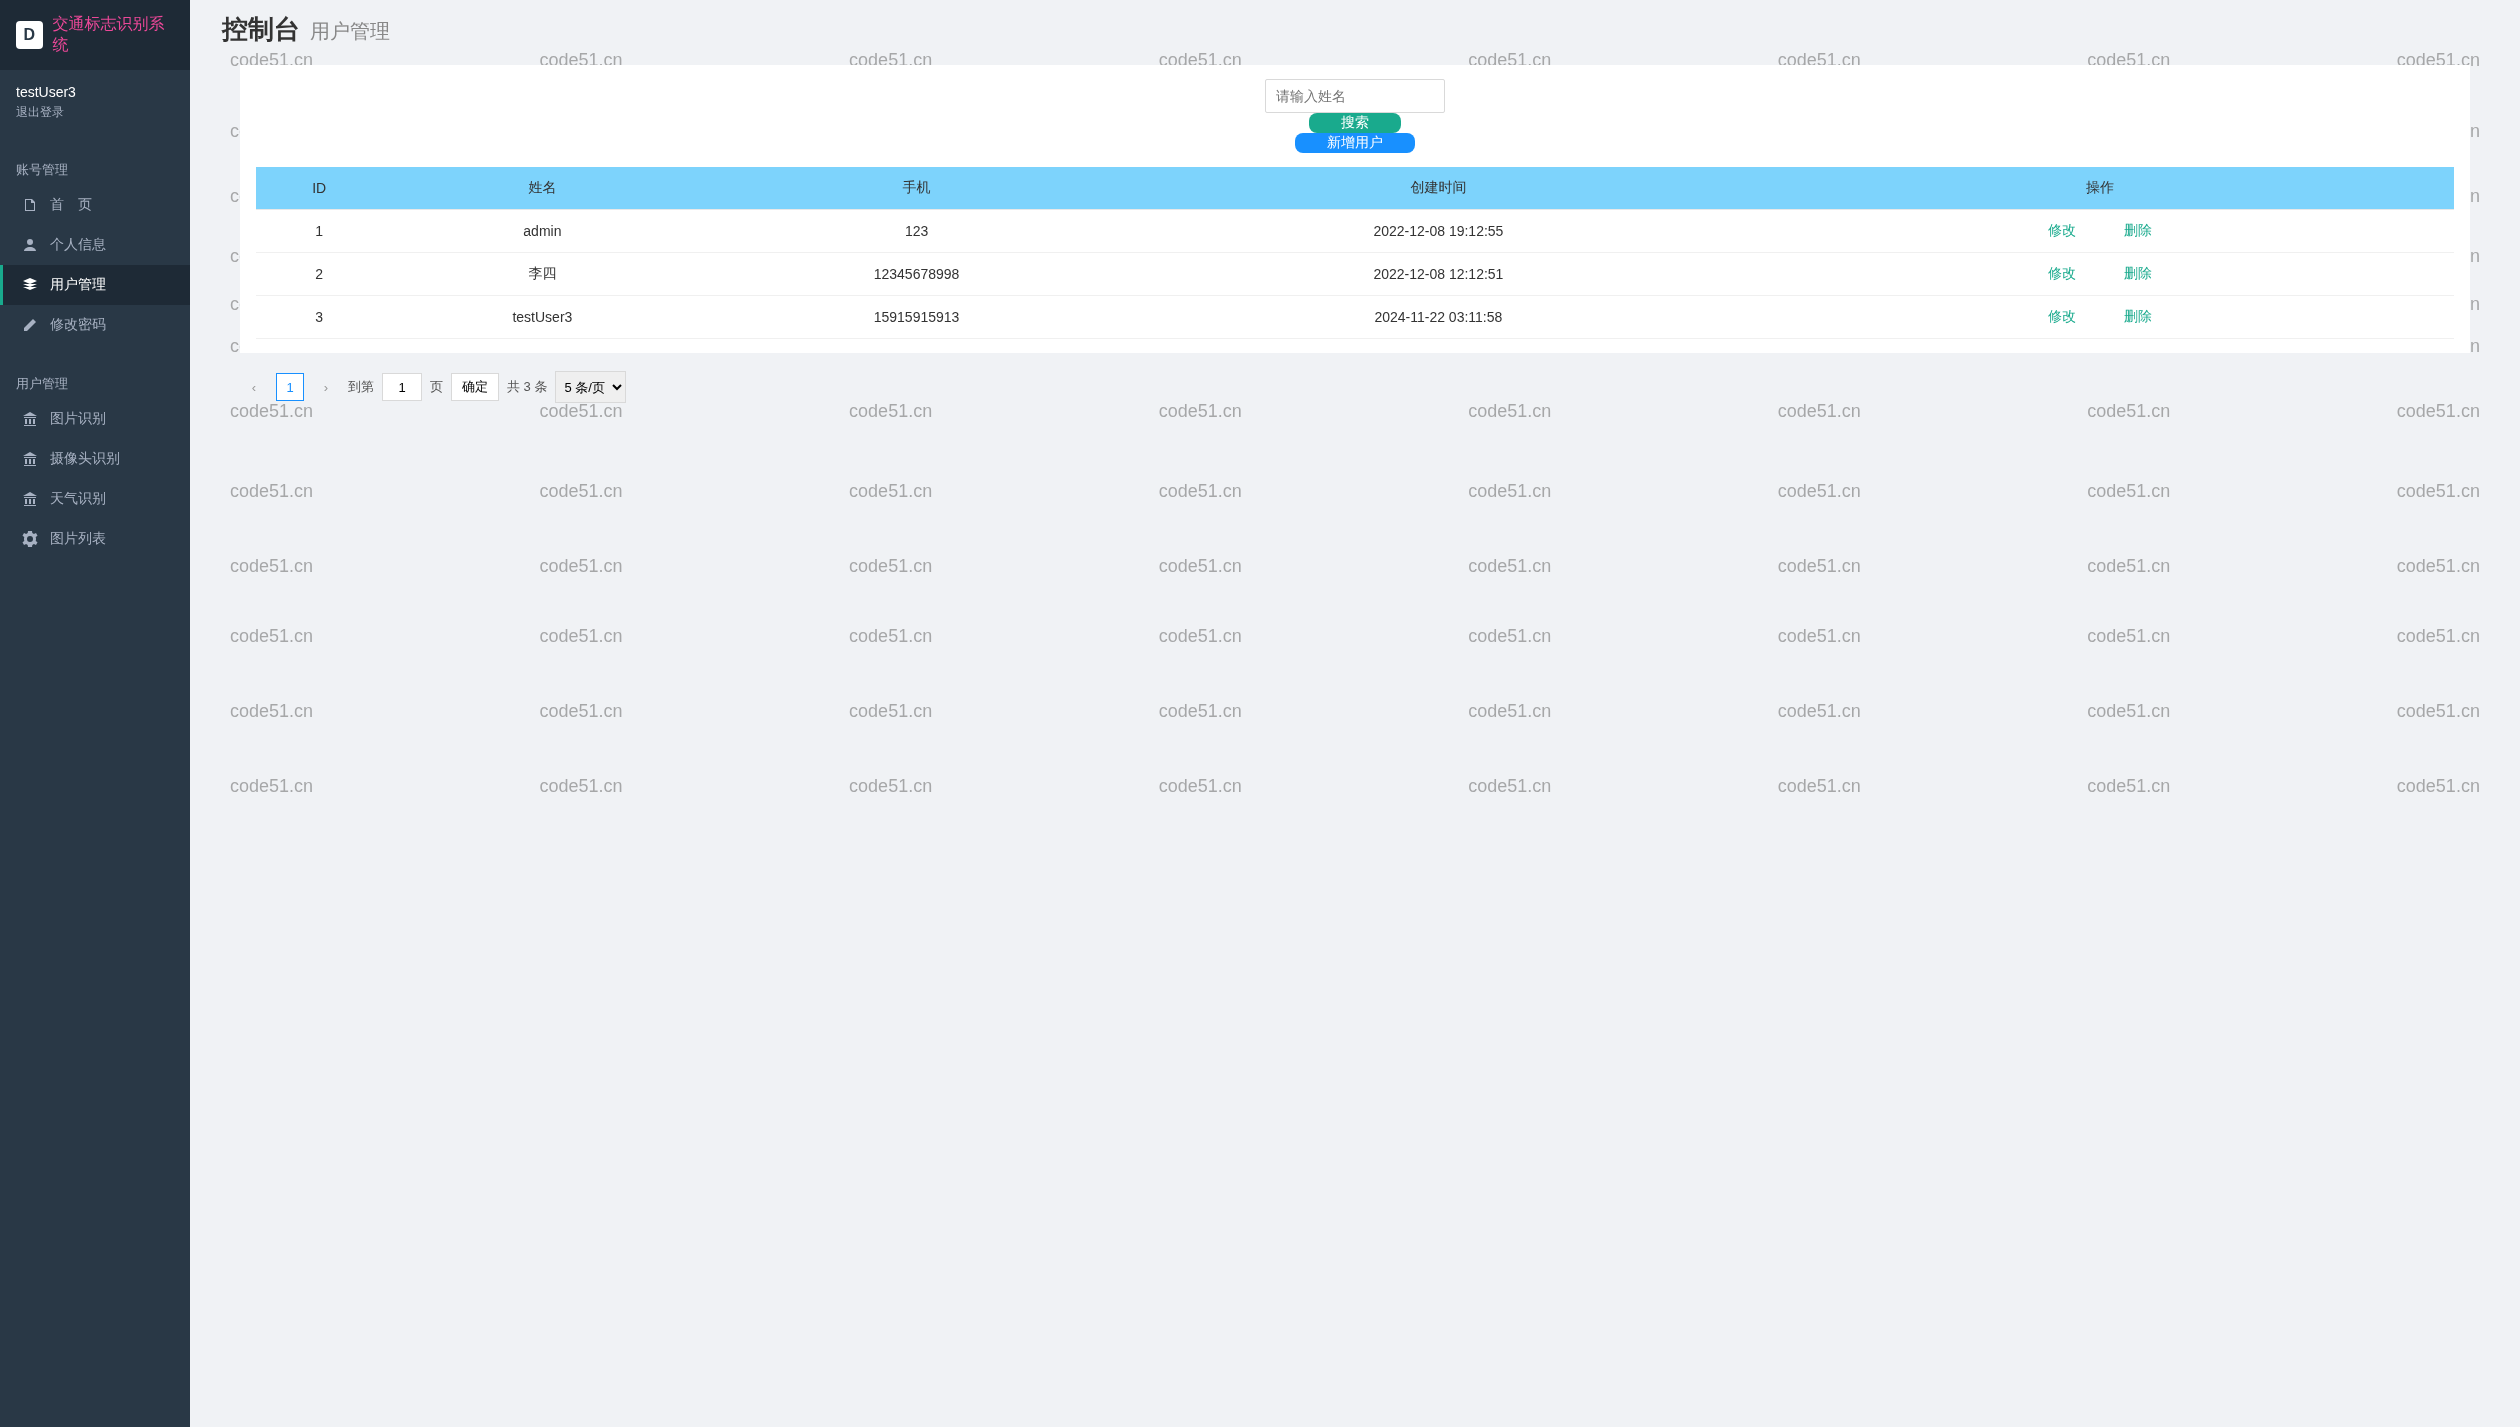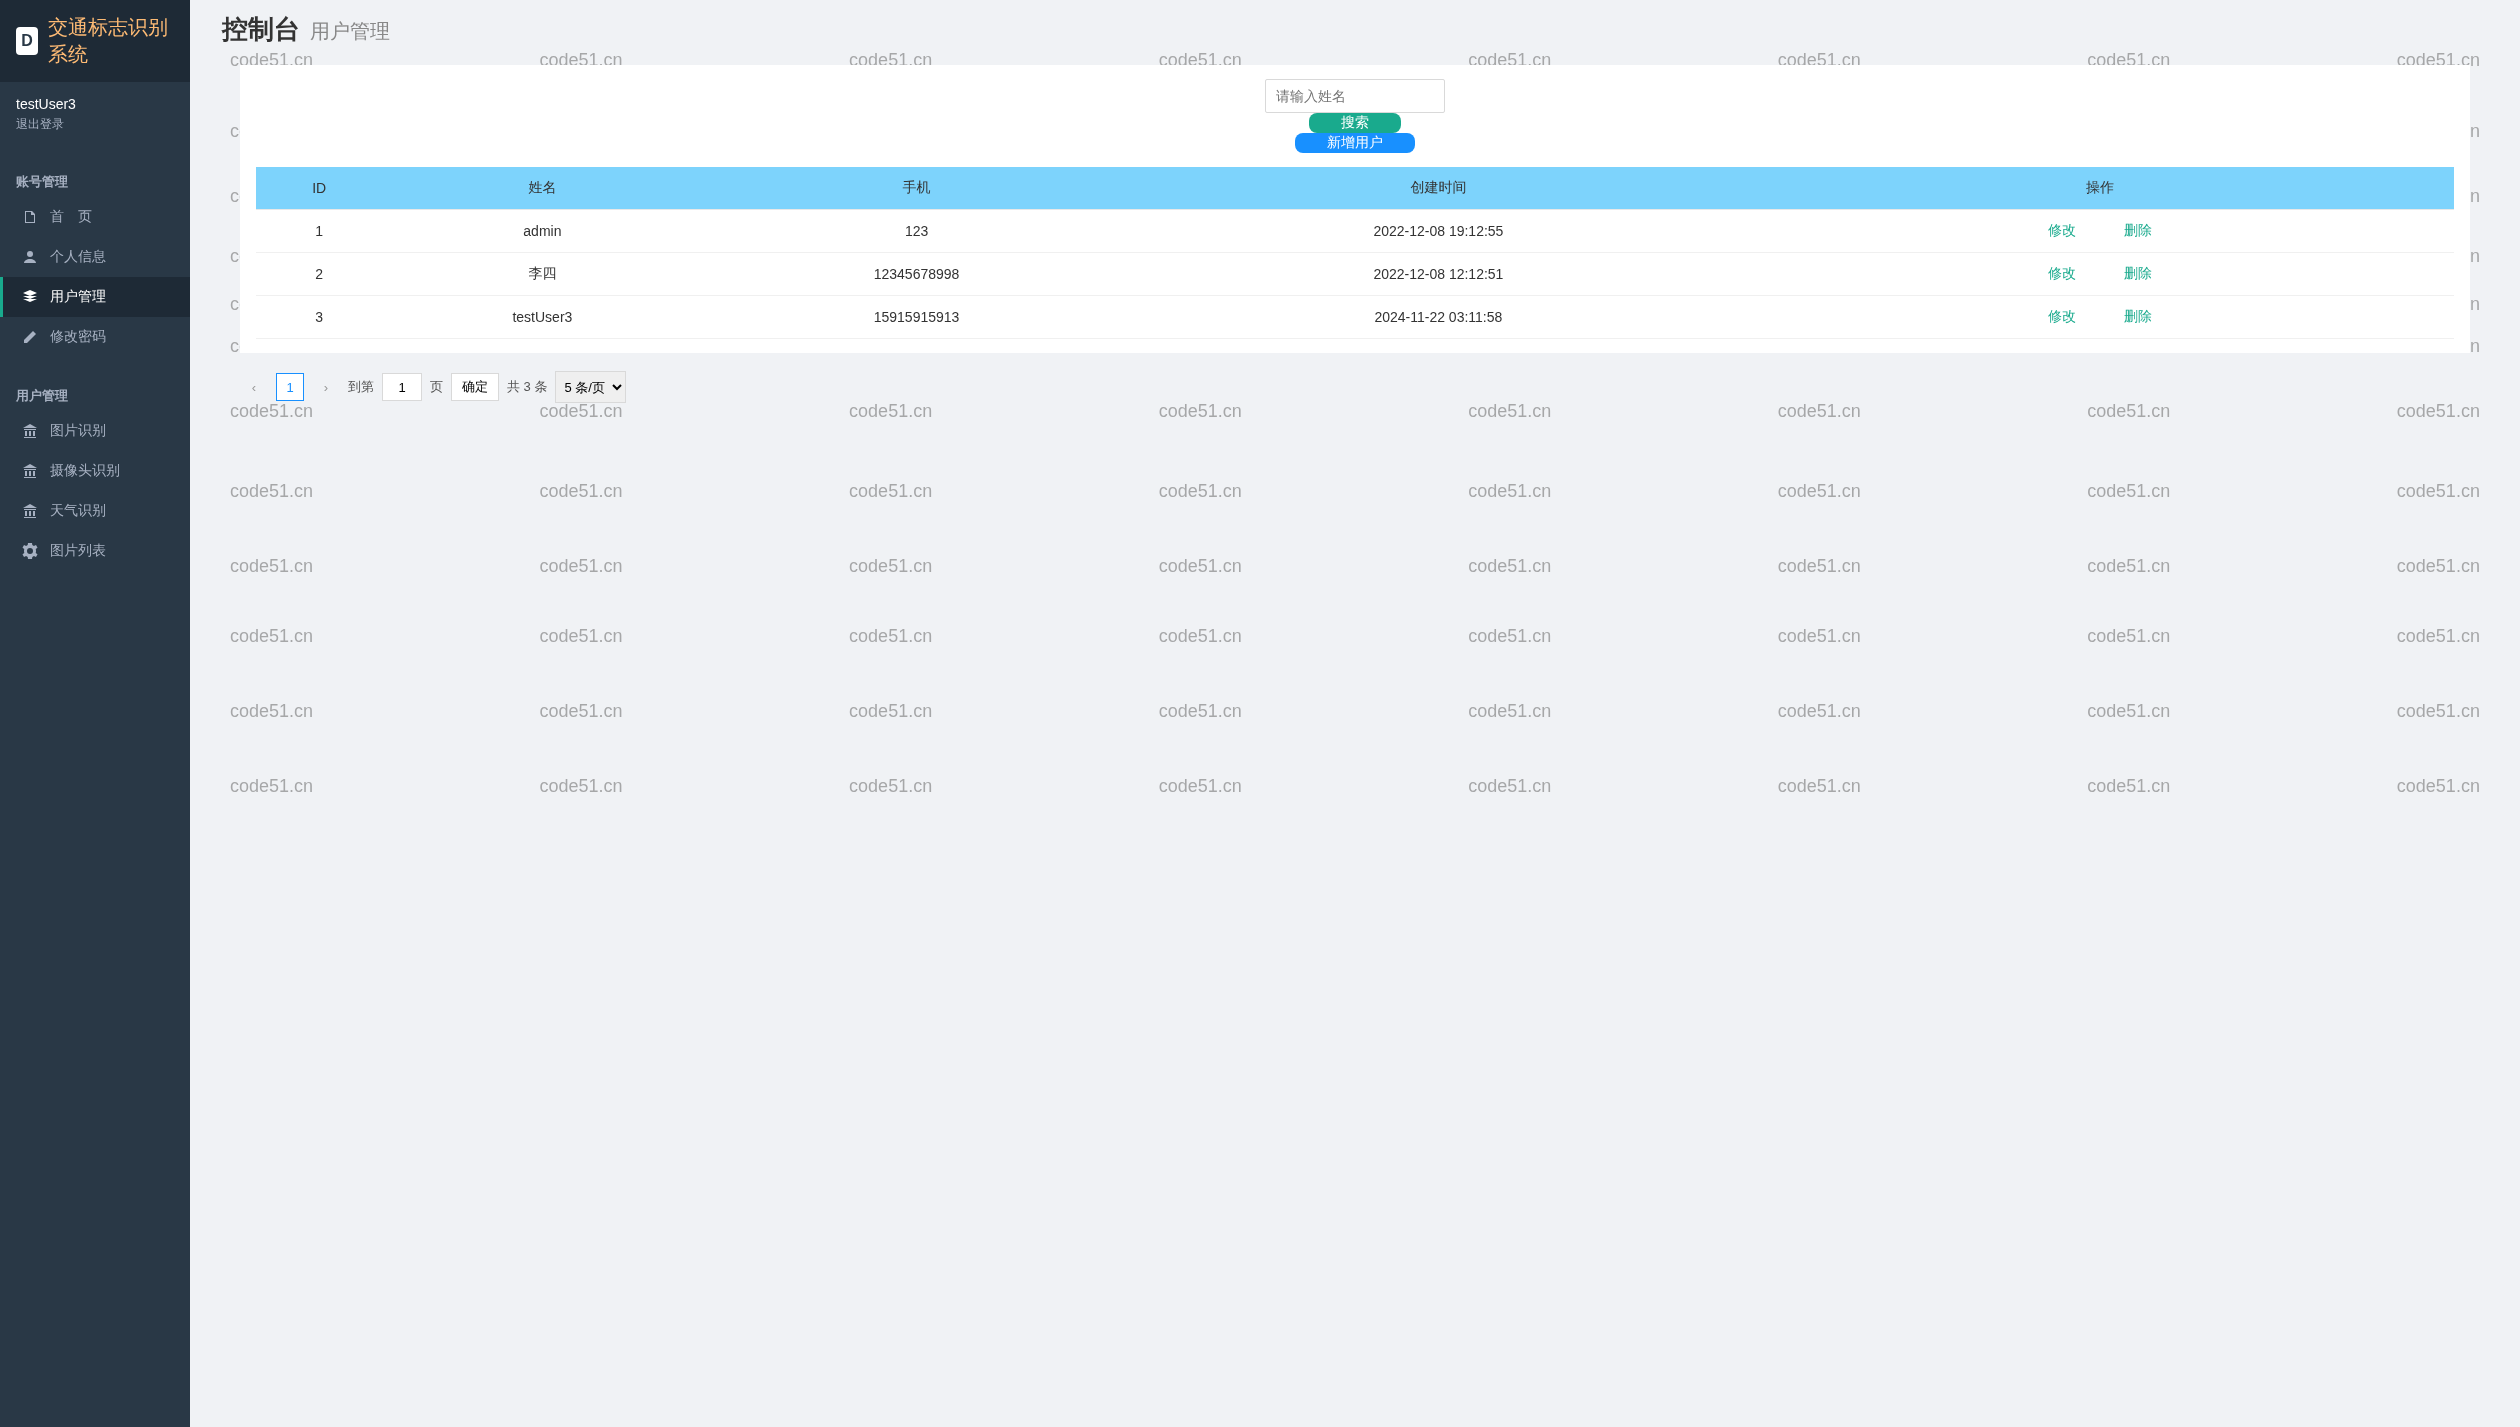--- a/index.html
+++ b/index.html
@@ -2,28 +2,28 @@
 <html><head>
   <meta charset="utf-8">
   <style>
     * { margin: 0; padding: 0; box-sizing: border-box; }
     body { font-family: -apple-system, BlinkMacSystemFont, "Segoe UI", "PingFang SC", "Microsoft YaHei", sans-serif; background: #f0f2f5; }
     .app { display: flex; height: 100vh; }
     
     .sidebar { width: 190px; background: #293846; color: #a7b1c2; display: flex; flex-direction: column; }
     .sidebar-header { background: #1e2a36; padding: 14px 16px; display: flex; align-items: center; gap: 10px; }
     .logo-box { width: 28px; height: 28px; background: #fff; border-radius: 4px; display: flex; align-items: center; justify-content: center; color: #293846; font-weight: bold; font-size: 16px; }
-    .app-title { color: #fdba74; font-size: 20px; font-weight: 500; }
+    .app-title { color: #ec4899; font-size: 16px; font-weight: 500; }
     
     .user-block { padding: 14px 16px 10px; }
     .username { color: #fff; font-size: 14px; }
     .logout { color: #a7b1c2; font-size: 12px; margin-top: 4px; cursor: pointer; }
     
     .nav-section { margin-top: 18px; }
-    .nav-section-title { padding: 12px 16px 6px; font-size: 13px; color: #a7b1c2; font-weight: bold; }
+    .nav-section-title { padding: 12px 16px 6px; font-size: 13px; color: #a7b1c2; }
     .nav-item { display: flex; align-items: center; gap: 12px; padding: 11px 22px; font-size: 14px; color: #a7b1c2; cursor: pointer; }
     .nav-item.active { background: #1e2a36; color: #fff; border-left: 3px solid #19aa8d; padding-left: 19px; }
     .nav-icon { width: 16px; height: 16px; display: inline-flex; align-items: center; justify-content: center; }
     .nav-icon svg { width: 16px; height: 16px; fill: currentColor; }
     
     .main { flex: 1; overflow: auto; position: relative; }
     .page-header { padding: 12px 20px 8px; display: flex; align-items: baseline; gap: 10px; margin-left: 12px; }
     .page-title-main { font-size: 26px; font-weight: 600; color: #333; }
     .page-title-sub { font-size: 20px; color: #888; }
     

